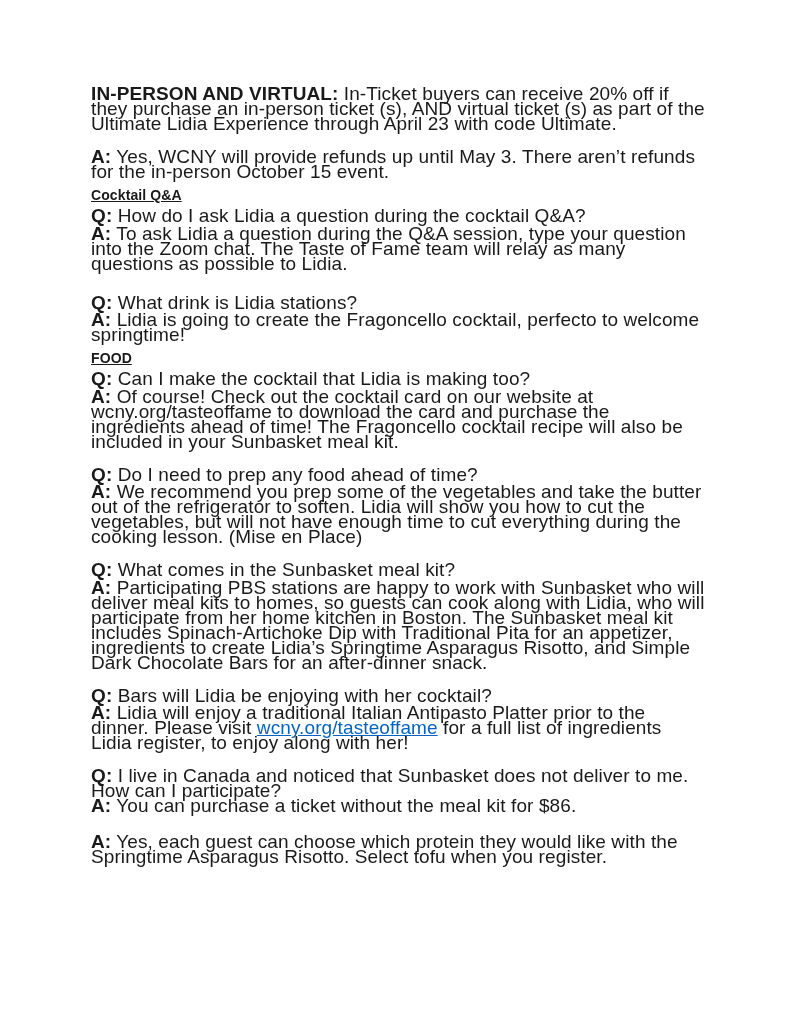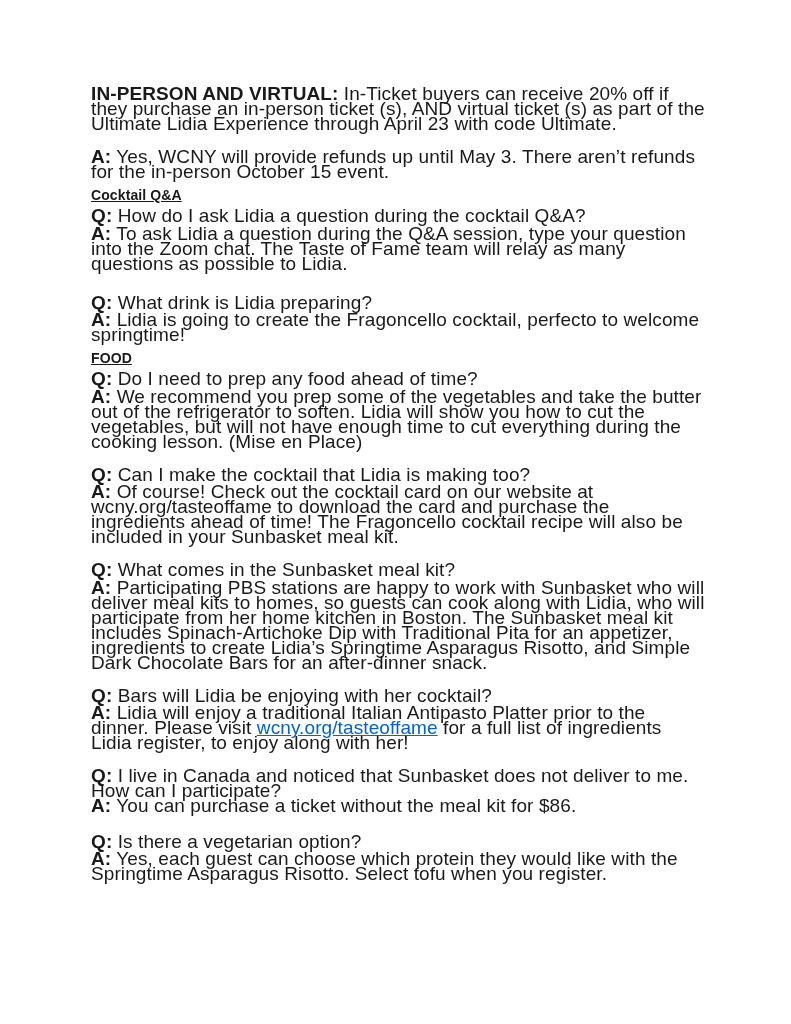--- a/index.html
+++ b/index.html
@@ -59,44 +59,43 @@
         <div class="line"><span class="b">A:</span><span> Yes, WCNY will provide refunds up until May 3. There aren’t refunds for the in-person October 15 event.</span></div>
       </div>
       <div class="block heading">
         <div class="line"><span>Cocktail Q&amp;A</span></div>
       </div>
       <div class="block para">
         <div class="line"><span class="b">Q:</span><span> How do I ask Lidia a question during the cocktail Q&amp;A?</span></div>
         <div class="line"><span class="b">A:</span><span> To ask Lidia a question during the Q&amp;A session, type your question into the Zoom chat. The Taste of Fame team will relay as many questions as possible to Lidia.</span></div>
       </div>
       <div class="block para space-lg">
-        <div class="line"><span class="b">Q:</span><span> What drink is Lidia preparing?</span></div>
+        <div class="line"><span class="b">Q:</span><span> What drink is Lidia stations?</span></div>
         <div class="line"><span class="b">A:</span><span> Lidia is going to create the Fragoncello cocktail, perfecto to welcome springtime!</span></div>
       </div>
       <div class="block heading space-lg">
         <div class="line"><span>FOOD</span></div>
       </div>
       <div class="block para">
+        <div class="line"><span class="b">Q:</span><span> Can I make the cocktail that Lidia is making too?</span></div>
+        <div class="line"><span class="b">A:</span><span> Of course! Check out the cocktail card on our website at wcny.org/tasteoffame to download the card and purchase the ingredients ahead of time! The Fragoncello cocktail recipe will also be included in your Sunbasket meal kit.</span></div>
+      </div>
+      <div class="block para">
         <div class="line"><span class="b">Q:</span><span> Do I need to prep any food ahead of time?</span></div>
         <div class="line"><span class="b">A:</span><span> We recommend you prep some of the vegetables and take the butter out of the refrigerator to soften. Lidia will show you how to cut the vegetables, but will not have enough time to cut everything during the cooking lesson. (Mise en Place)</span></div>
-      </div>
-      <div class="block para">
-        <div class="line"><span class="b">Q:</span><span> Can I make the cocktail that Lidia is making too?</span></div>
-        <div class="line"><span class="b">A:</span><span> Of course! Check out the cocktail card on our website at wcny.org/tasteoffame to download the card and purchase the ingredients ahead of time! The Fragoncello cocktail recipe will also be included in your Sunbasket meal kit.</span></div>
       </div>
       <div class="block para">
         <div class="line"><span class="b">Q:</span><span> What comes in the Sunbasket meal kit?</span></div>
         <div class="line"><span class="b">A:</span><span> Participating PBS stations are happy to work with Sunbasket who will deliver meal kits to homes, so guests can cook along with Lidia, who will participate from her home kitchen in Boston. The Sunbasket meal kit includes Spinach-Artichoke Dip with Traditional Pita for an appetizer, ingredients to create Lidia’s Springtime Asparagus Risotto, and Simple Dark Chocolate Bars for an after-dinner snack.</span></div>
       </div>
       <div class="block para">
         <div class="line"><span class="b">Q:</span><span> Bars will Lidia be enjoying with her cocktail?</span></div>
         <div class="line"><span class="b">A:</span><span> Lidia will enjoy a traditional Italian Antipasto Platter prior to the dinner. Please visit </span><a class="doc-link" href="#">wcny.org/tasteoffame</a><span> for a full list of ingredients Lidia register, to enjoy along with her!</span></div>
       </div>
       <div class="block para">
         <div class="line"><span class="b">Q:</span><span> I live in Canada and noticed that Sunbasket does not deliver to me. How can I participate?</span></div>
         <div class="line"><span class="b">A:</span><span> You can purchase a ticket without the meal kit for $86.</span></div>
       </div>
       <div class="block para">
-        <div class="line"><span class="b">Q:</span><span> Is there a vegetarian option?</span></div>
         <div class="line"><span class="b">A:</span><span> Yes, each guest can choose which protein they would like with the Springtime Asparagus Risotto. Select tofu when you register.</span></div>
       </div>
     </div>
 </div>
 
 </body></html>

